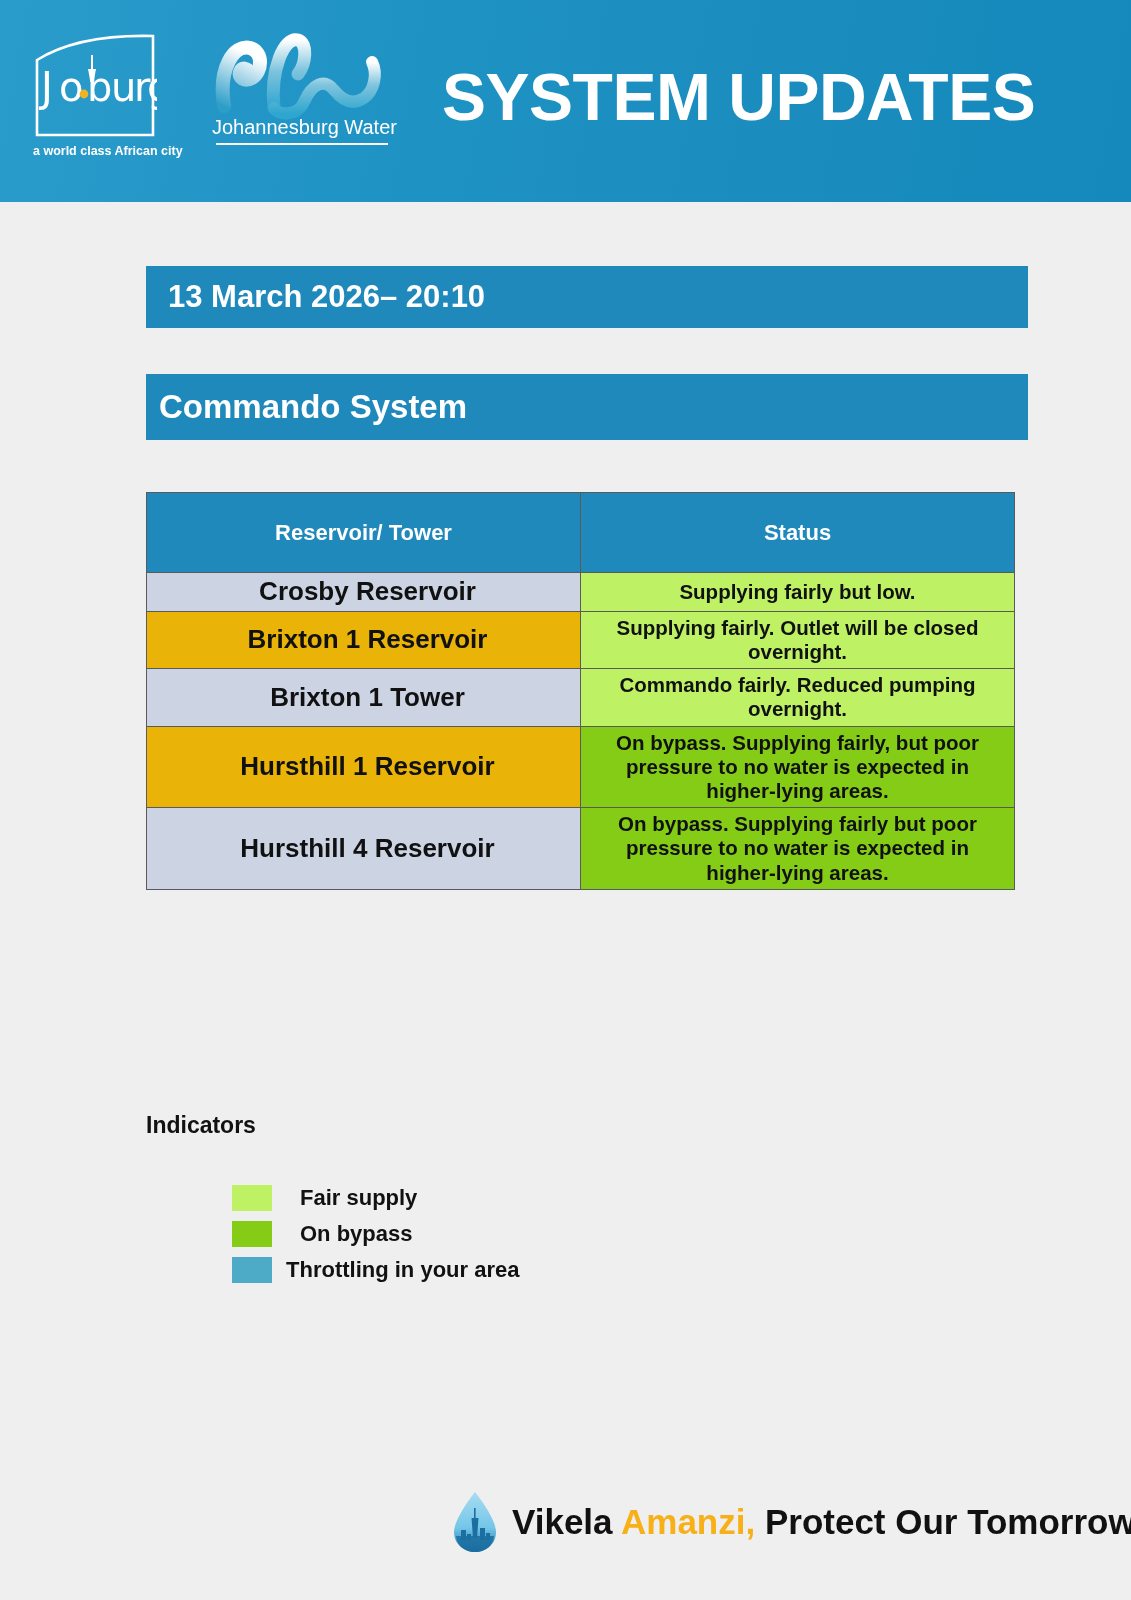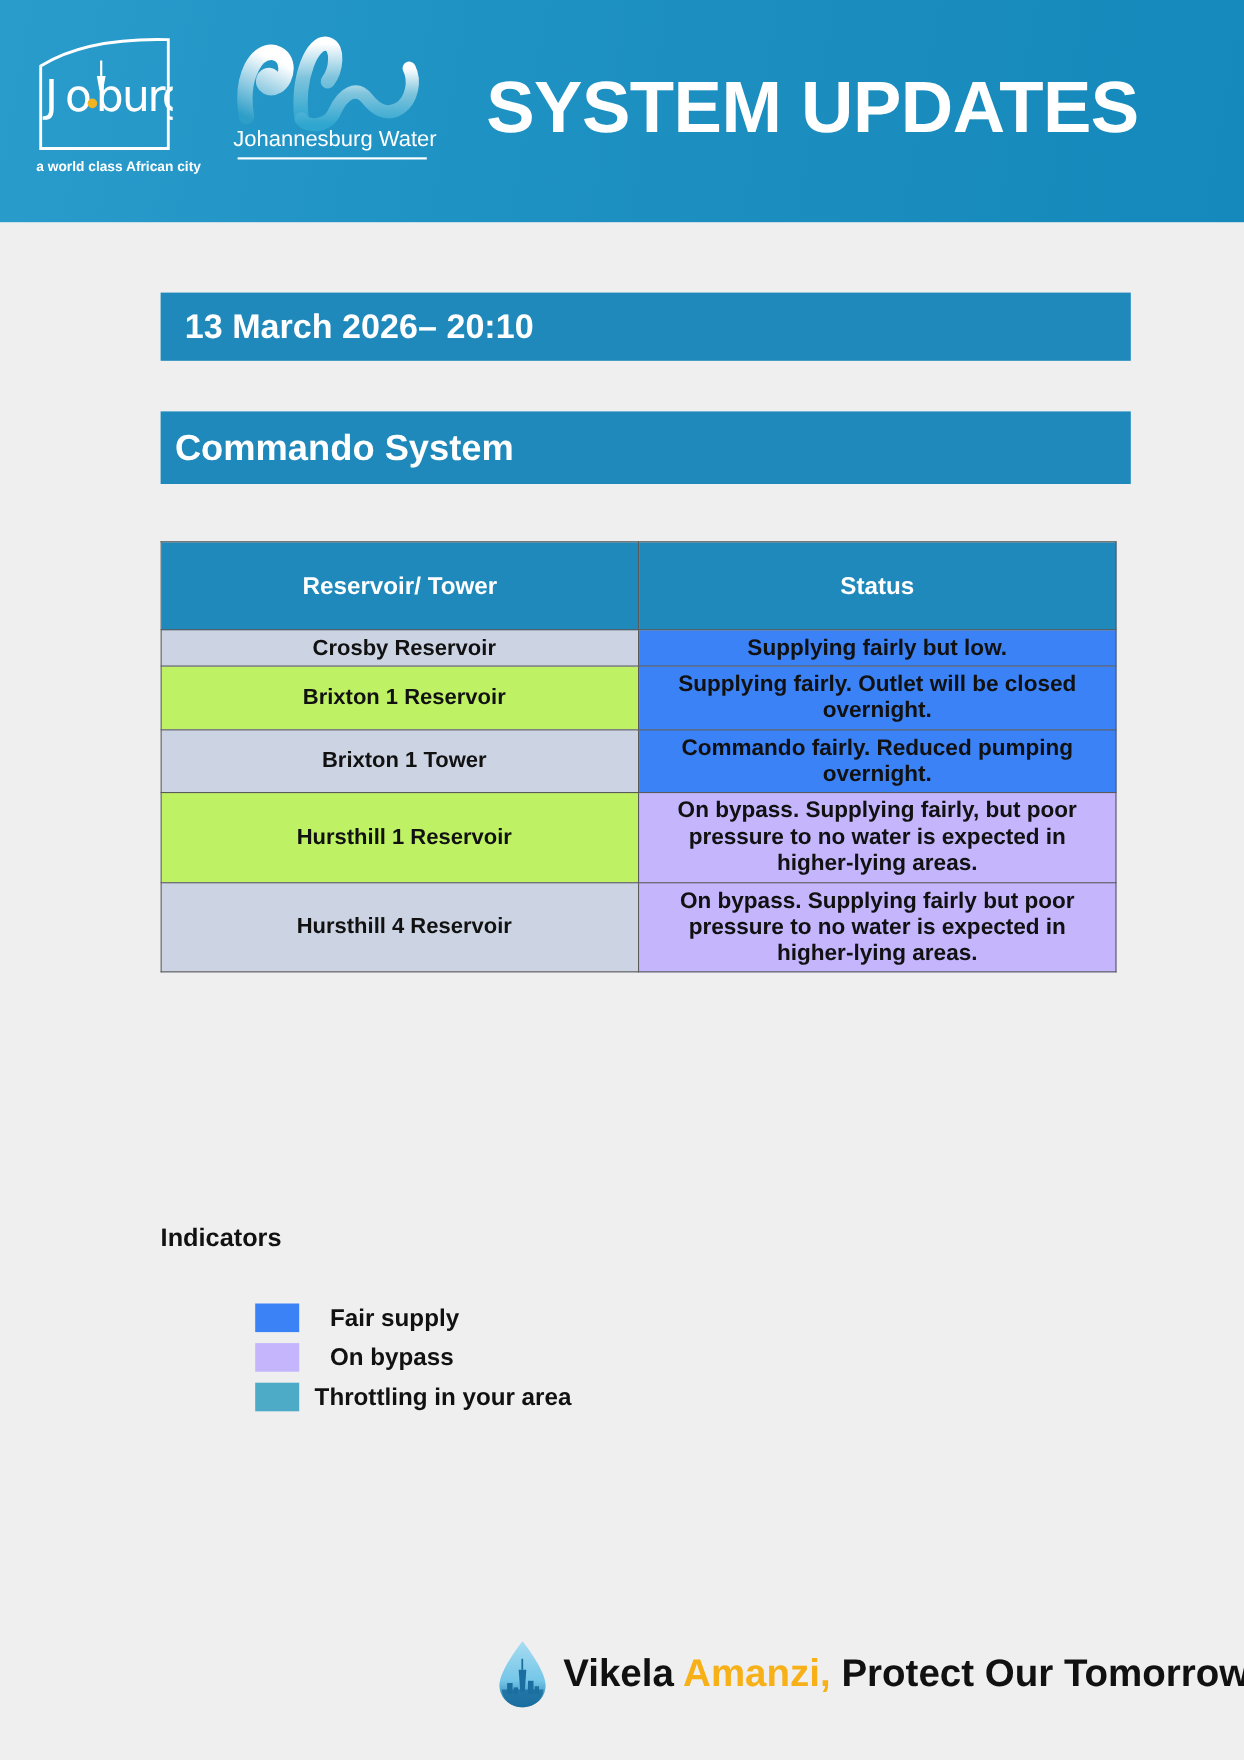--- a/index.html
+++ b/index.html
@@ -157,34 +157,34 @@
   .table th {
     background: #2089bb;
     color: #ffffff;
     font-size: 22px;
     height: 80px;
   }
   .col-name { width: 434px; }
   .col-status { width: 434px; }
 
   .table td.name-cell {
-    font-size: 20px;
+    font-size: 26px;
     color: #111111;
     line-height: 1.15;
     padding-left: 16px;
   }
   .table td.status-cell {
     font-size: 20.5px;
     color: #111111;
     line-height: 1.18;
   }
   .row-a .name-cell { background: #ccd4e4; }
-  .row-b .name-cell { background: #bef264; }
-  .st-yellow { background: #3b82f6; }
-  .st-grey   { background: #c4b5fd; }
+  .row-b .name-cell { background: #eab308; }
+  .st-yellow { background: #bef264; }
+  .st-grey   { background: #84cc16; }
   .st-green  { background: #00a94f; }
   .st-red    { background: #ff0000; }
   .st-blue   { background: #4eabc8; }
 
   
   .indicators-title {
     position: absolute;
     left: 146px;
     top: 1112px;
     font-size: 23px;

